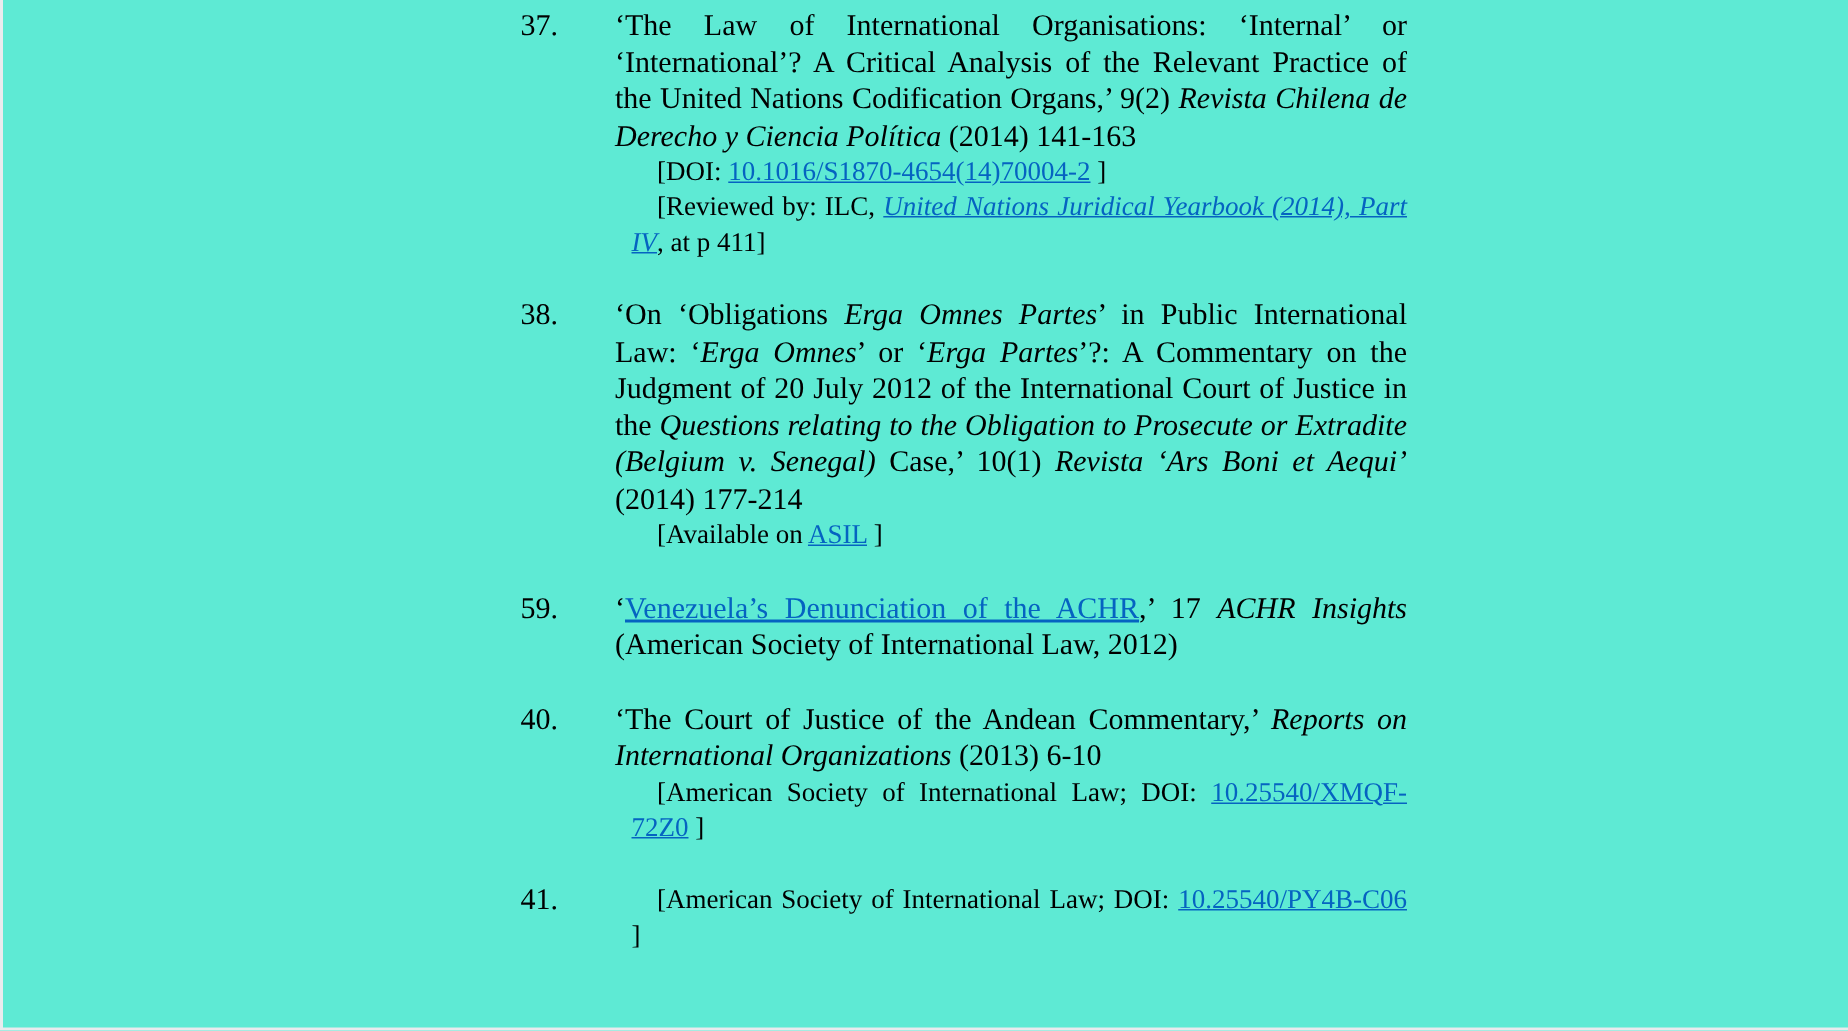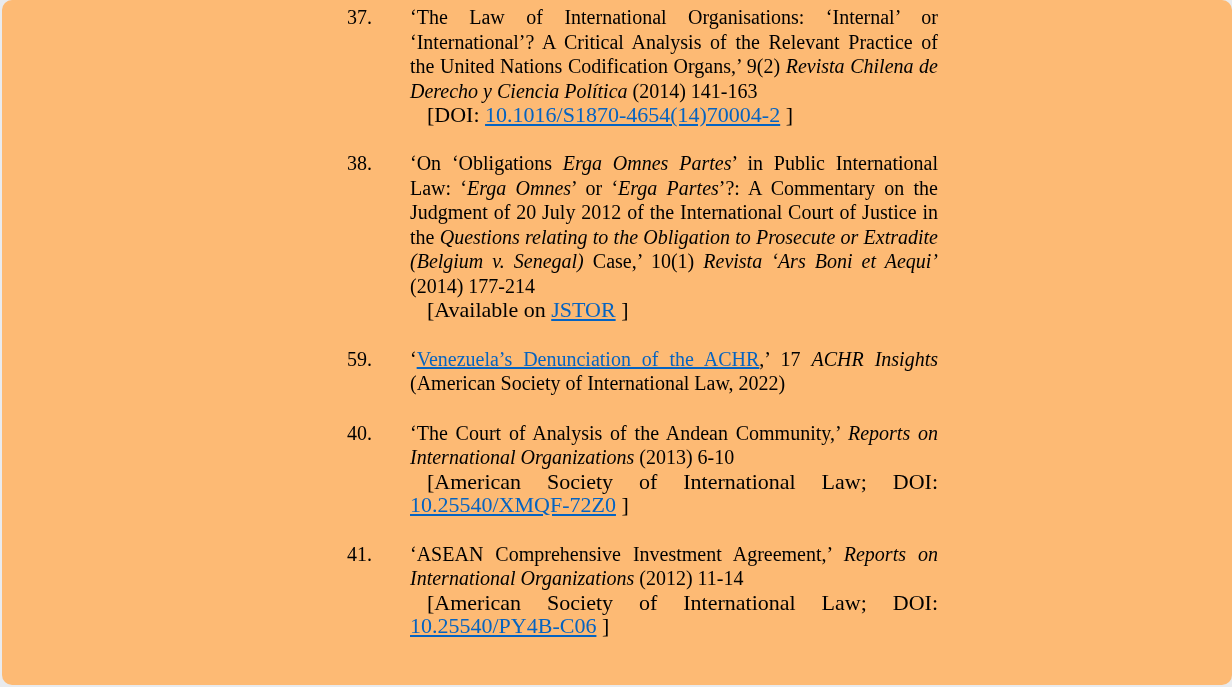--- a/index.html
+++ b/index.html
@@ -31,65 +31,66 @@
   .ref-body {
     flex: 0 0 528px;
     width: 528px;
   }
   .ref-main {
     font-size: 20px;
     line-height: 24.5px;
     text-align: justify;
   }
   .ref-note {
-    font-size: 22px;
+    font-size: 18px;
     line-height: 23.4px;
     text-align: justify;
     text-indent: 17px;
+    margin-left: 11px;
   }
   .i { font-style: italic; }
   a.link {
     color: var(--link-color, #0563c1);
     text-decoration: underline;
     cursor: pointer;
   }
 </style>
 </head>
 <body style="background: rgb(233, 235, 238);">
 
-<div class="page" style="background: #fdba74; border-radius: 10px;">
+<div class="page" style="background: #5eead4;">
   <div class="content">
       <div class="ref">
         <div class="ref-num">37.</div>
         <div class="ref-body">
           <p class="ref-main"><span>‘The Law of International Organisations: ‘Internal’ or ‘International’? A Critical Analysis of the Relevant Practice of the United Nations Codification Organs,’ 9(2) </span><span class="i">Revista Chilena de Derecho y Ciencia Política</span><span> (2014) 141-163</span></p>
           <p class="ref-note"><span>[DOI: </span><a href="#" class="link">10.1016/S1870-4654(14)70004-2</a><span> ]</span></p>
+          <p class="ref-note"><span>[Reviewed by: ILC, </span><a href="#" class="link i">United Nations Juridical Yearbook (2014), Part IV</a><span>, at p 411]</span></p>
         </div>
       </div>
       <div class="ref">
         <div class="ref-num">38.</div>
         <div class="ref-body">
           <p class="ref-main"><span>‘On ‘Obligations </span><span class="i">Erga Omnes Partes</span><span>’ in Public International Law: ‘</span><span class="i">Erga Omnes</span><span>’ or ‘</span><span class="i">Erga Partes</span><span>’?: A Commentary on the Judgment of 20 July 2012 of the International Court of Justice in the </span><span class="i">Questions relating to the Obligation to Prosecute or Extradite (Belgium v. Senegal)</span><span> Case,’ 10(1) </span><span class="i">Revista ‘Ars Boni et Aequi’</span><span> (2014) 177-214</span></p>
-          <p class="ref-note"><span>[Available on </span><a href="#" class="link">JSTOR</a><span> ]</span></p>
+          <p class="ref-note"><span>[Available on </span><a href="#" class="link">ASIL</a><span> ]</span></p>
         </div>
       </div>
       <div class="ref">
         <div class="ref-num">59.</div>
         <div class="ref-body">
-          <p class="ref-main"><span>‘</span><a href="#" class="link">Venezuela’s Denunciation of the ACHR</a><span>,’ 17 </span><span class="i">ACHR Insights</span><span> (American Society of International Law, 2022)</span></p>
+          <p class="ref-main"><span>‘</span><a href="#" class="link">Venezuela’s Denunciation of the ACHR</a><span>,’ 17 </span><span class="i">ACHR Insights</span><span> (American Society of International Law, 2012)</span></p>
         </div>
       </div>
       <div class="ref">
         <div class="ref-num">40.</div>
         <div class="ref-body">
-          <p class="ref-main"><span>‘The Court of Analysis of the Andean Community,’ </span><span class="i">Reports on International Organizations</span><span> (2013) 6-10</span></p>
+          <p class="ref-main"><span>‘The Court of Justice of the Andean Commentary,’ </span><span class="i">Reports on International Organizations</span><span> (2013) 6-10</span></p>
           <p class="ref-note"><span>[American Society of International Law; DOI: </span><a href="#" class="link">10.25540/XMQF-72Z0</a><span> ]</span></p>
         </div>
       </div>
       <div class="ref">
         <div class="ref-num">41.</div>
         <div class="ref-body">
-          <p class="ref-main"><span>‘ASEAN Comprehensive Investment Agreement,’ </span><span class="i">Reports on International Organizations</span><span> (2012) 11-14</span></p>
           <p class="ref-note"><span>[American Society of International Law; DOI: </span><a href="#" class="link">10.25540/PY4B-C06</a><span> ]</span></p>
         </div>
       </div>
     </div>
 </div>
 
 </body></html>

